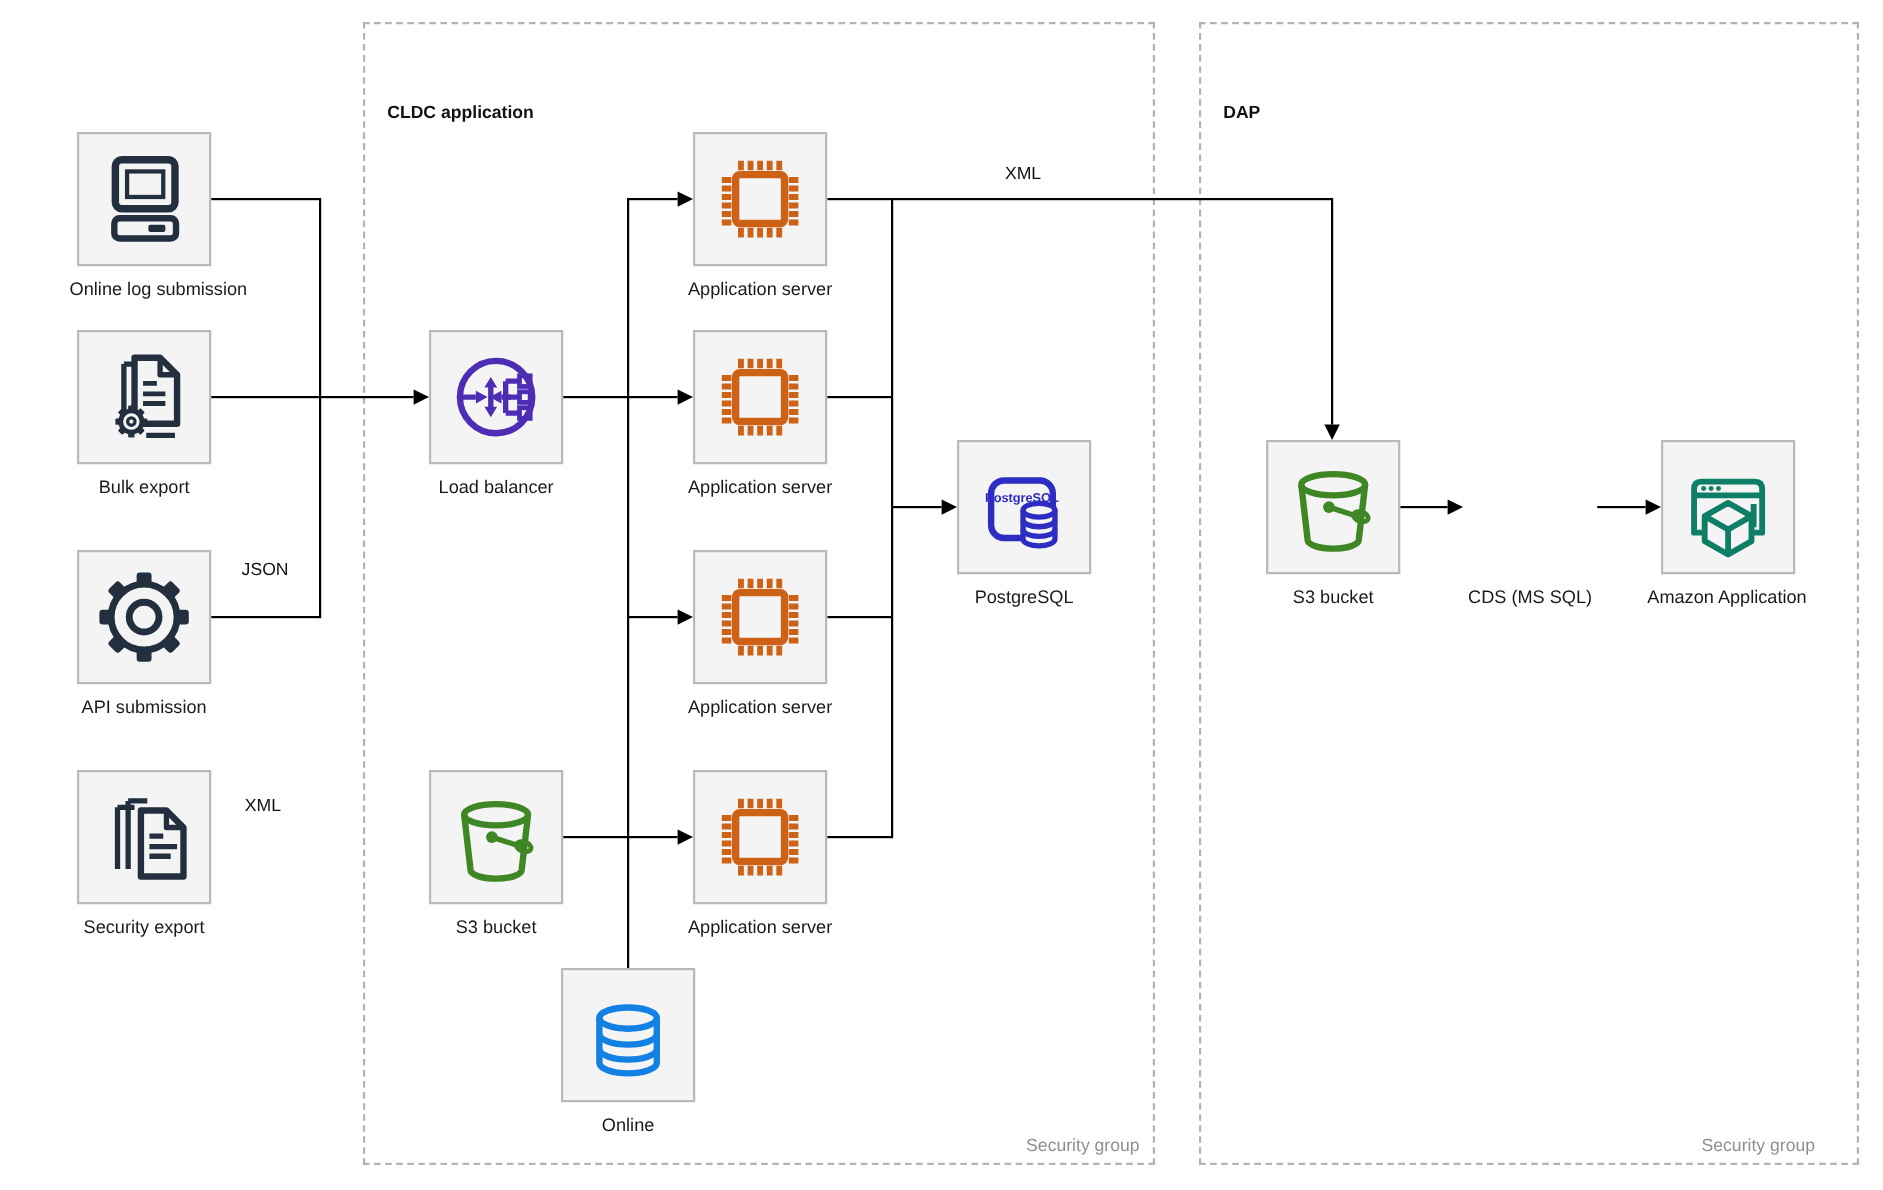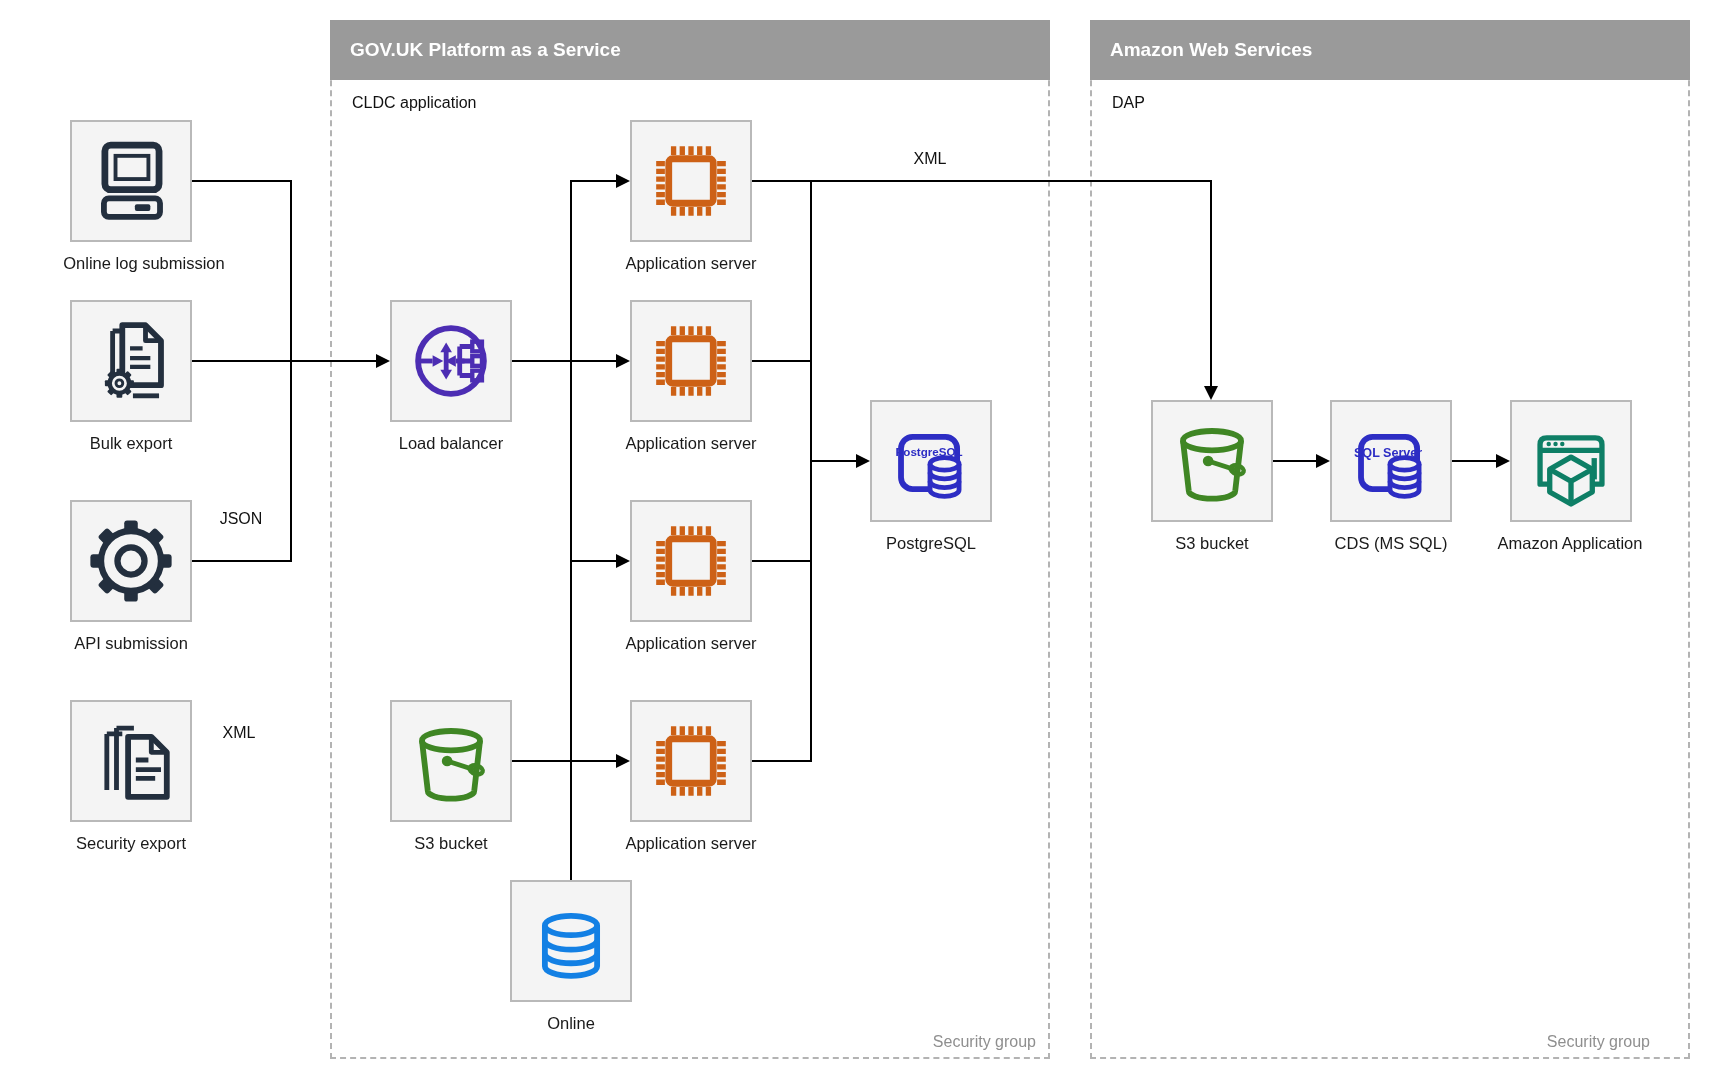--- a/index.html
+++ b/index.html
@@ -1,48 +1,46 @@
 <!DOCTYPE html>
 <html><head>
 <meta charset="utf-8">
 <style>
   html,body{margin:0;padding:0;background:#ffffff;}
   #stage{position:relative;width:1712px;height:1082px;background:#ffffff;overflow:hidden;
          font-family:"Liberation Sans","DejaVu Sans",sans-serif;}
   .container{position:absolute;border:2px dashed #b3b3b3;box-sizing:border-box;z-index:1;}
   .band{position:absolute;top:-2px;left:-2px;right:-2px;height:60px;background:#9a9a9a;
         color:#ffffff;font-weight:bold;font-size:19px;line-height:60px;padding-left:20px;}
-  .sublabel{position:absolute;left:20px;top:72px;font-weight:normal;font-size:16px;color:#111111;}
+  .sublabel{position:absolute;left:20px;top:72px;font-weight:bold;font-size:16px;color:#111111;}
   .security{position:absolute;bottom:6px;font-size:16px;color:#8f8f8f;}
   .node{position:absolute;width:122px;height:122px;background:#f4f4f4;border:2px solid #b9b9b9;
         box-sizing:border-box;z-index:5;}
   .node svg{position:absolute;left:0;top:0;width:100%;height:100%;}
   .nlabel{position:absolute;width:200px;text-align:center;font-size:16.5px;color:#1a1a1a;z-index:5;}
   .elabel{position:absolute;width:80px;text-align:center;font-size:16px;color:#111111;z-index:5;}
   .h{position:absolute;height:2px;background:#000;z-index:4;}
   .v{position:absolute;width:2px;background:#000;z-index:4;}
   .ar{position:absolute;width:0;height:0;border-top:7px solid transparent;
       border-bottom:7px solid transparent;border-left:14px solid #000;z-index:4;}
   .ad{position:absolute;width:0;height:0;border-left:7px solid transparent;
       border-right:7px solid transparent;border-top:14px solid #000;z-index:4;}
   .svgtxt{font-family:"Liberation Sans","DejaVu Sans",sans-serif;}
 </style>
 </head>
 <body>
 
 <div id="stage">
 
   <div class="container" style="left:330px;top:20px;width:720px;height:1039px">
-    <div class="band">GOV.UK Platform as a Service</div>
     <div class="sublabel">CLDC application</div>
     <div class="security" style="right:12px">Security group</div>
   </div>
 
   <div class="container" style="left:1090px;top:20px;width:600px;height:1039px">
-    <div class="band">Amazon Web Services</div>
     <div class="sublabel">DAP</div>
     <div class="security" style="right:38px">Security group</div>
   </div>
 
   <div class="h" style="left:191px;top:180px;width:100px"></div>
   <div class="h" style="left:191px;top:360px;width:185px"></div>
   <div class="h" style="left:191px;top:560px;width:100px"></div>
   <div class="v" style="left:290px;top:180px;height:382px"></div>
   <div class="ar" style="left:376px;top:354px"></div>
 
@@ -248,29 +246,20 @@
       <ellipse cx="61" cy="40" rx="30" ry="10" fill="none" stroke="#3f8624" stroke-width="6"></ellipse>
       <path d="M31 40 L37 92 M91 40 L85 92" stroke="#3f8624" stroke-width="6"></path>
       <path d="M37 92 a24 8 0 0 0 48 0" fill="none" stroke="#3f8624" stroke-width="6"></path>
       <circle cx="57" cy="61" r="5.5" fill="#3f8624"></circle>
       <path d="M57 61 L85 70" stroke="#3f8624" stroke-width="5"></path>
       <ellipse cx="87" cy="70" rx="7" ry="4.5" fill="none" stroke="#3f8624" stroke-width="4.5" transform="rotate(18 87 70)"></ellipse>
     </svg>
   </div>
   <div class="nlabel" style="left:1112px;top:534px">S3 bucket</div>
 
-  <div class="node" style="left:1330px;top:400px">
-    <svg viewBox="0 0 122 122">
-      <rect x="30" y="36" width="58" height="54" rx="12" fill="none" stroke="#2d2dc4" stroke-width="6"></rect>
-      <text class="svgtxt" x="58" y="57" text-anchor="middle" font-size="13" font-weight="bold" fill="#2d2dc4">SQL Server</text>
-      <path d="M60 64 v27 a15 6.5 0 0 0 30 0 v-27" fill="#f4f4f4" stroke="#2d2dc4" stroke-width="5"></path>
-      <ellipse cx="75" cy="64" rx="15" ry="6.5" fill="#f4f4f4" stroke="#2d2dc4" stroke-width="5"></ellipse>
-      <path d="M60 73 a15 6.5 0 0 0 30 0 M60 82 a15 6.5 0 0 0 30 0" fill="none" stroke="#2d2dc4" stroke-width="5"></path>
-    </svg>
-  </div>
   <div class="nlabel" style="left:1291px;top:534px">CDS (MS SQL)</div>
 
   <div class="node" style="left:1510px;top:400px">
     <svg viewBox="0 0 122 122">
       <g fill="none" stroke="#0e7f66" stroke-width="5.5" stroke-linejoin="round">
         <path d="M38 85 h-9 V44 q0 -7 7 -7 h50 q7 0 7 7 v41 h-9"></path>
         <path d="M29 50 h64"></path>
         <path d="M85 58 v22"></path>
       </g>
       <circle cx="38" cy="43.5" r="2.3" fill="#0e7f66"></circle>

